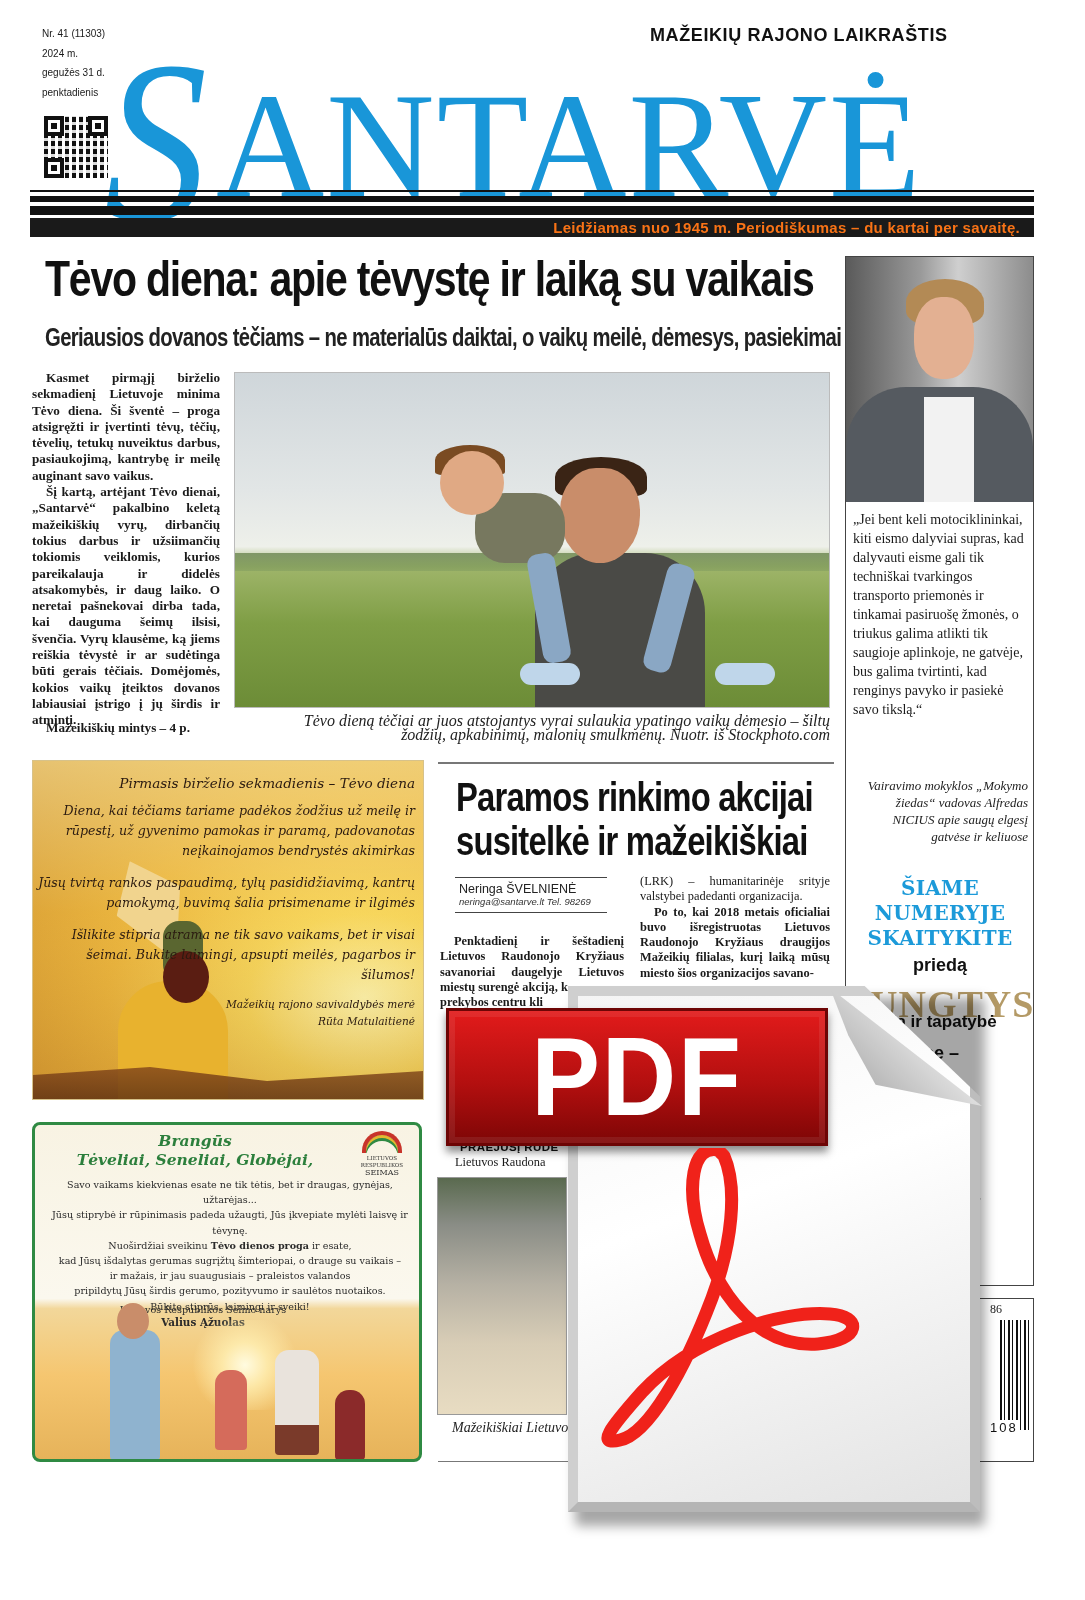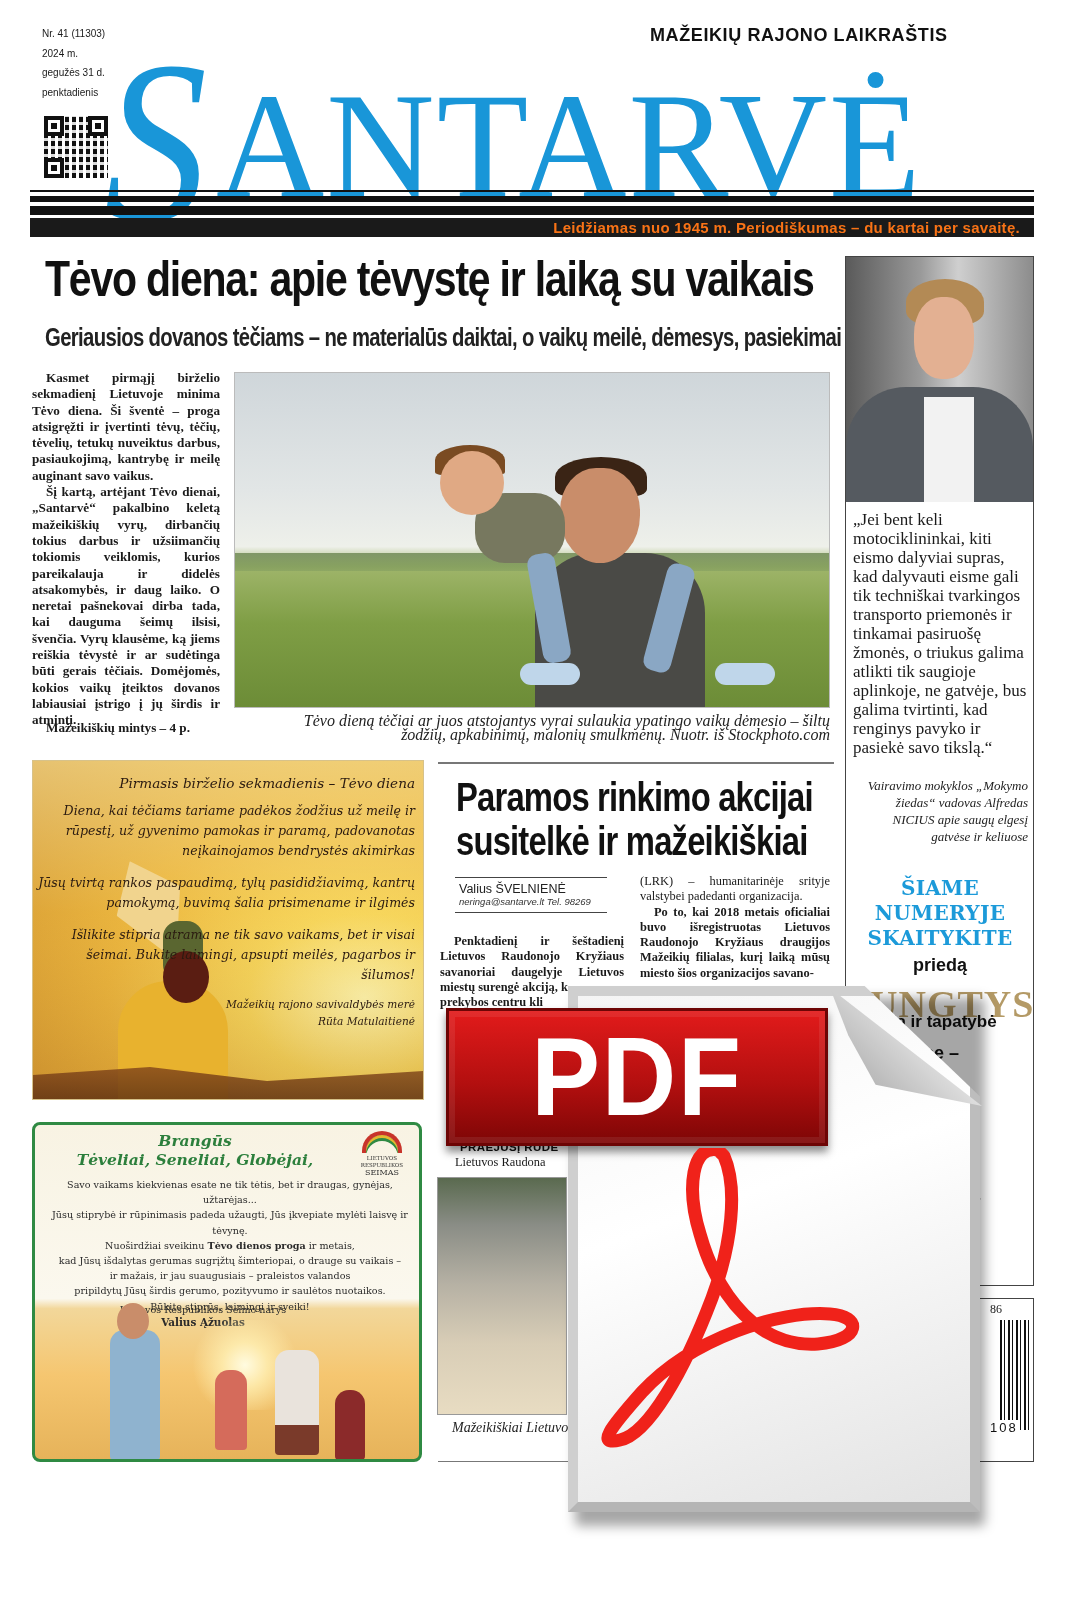--- a/index.html
+++ b/index.html
@@ -55,21 +55,21 @@
     .lead-caption { left: 300px; top: 714px; width: 530px; font-style: italic; font-size: 16px; line-height: 14px; text-align: right; color: #222; }
     .lead-more { left: 46px; top: 720px; font-weight: 700; font-size: 13.2px; color: #1a1a1a; }
 
     
     .side-box { left: 845px; top: 256px; width: 189px; height: 1030px; border: 1px solid #444; border-top: 1px solid #444; }
     .portrait { left: 846px; top: 257px; width: 187px; height: 245px; overflow: hidden; background: linear-gradient(90deg, #5a5a5a 0%, #9a9a9a 40%, #cfcfcf 60%, #8c8c8c 100%); }
     .p-jacket { position:absolute; left:0; top:130px; width:187px; height:120px; background:#555a60; border-radius: 60px 60px 0 0; }
     .p-shirt { position:absolute; left:78px; top:140px; width:50px; height:110px; background:#f2f2f2; }
     .p-head { position:absolute; left:68px; top:40px; width:60px; height:82px; background:#e3b092; border-radius:45%; }
     .p-hair { position:absolute; left:60px; top:22px; width:78px; height:46px; background:#b38a55; border-radius:50% 50% 30% 30%; }
-    .quote { left: 853px; top: 510px; width: 178px; font-size: 17px; line-height: 19px; color: #1a1a1a; }
+    .quote { left: 853px; top: 510px; width: 178px; font-size: 14px; line-height: 19px; color: #1a1a1a; }
     .quote-attr { left: 852px; top: 777px; width: 176px; font-style: italic; font-size: 13px; line-height: 17px; text-align: right; color: #222; }
 
     .promo-title { left: 846px; top: 876px; width: 188px; font-family: "DejaVu Serif", serif; font-weight: 700; font-size: 20px; line-height: 25px; color: #1c9ad9; text-align: center; letter-spacing: 0.3px; }
     .promo-sub { left: 846px; top: 955px; width: 188px; font-family: "Liberation Sans", sans-serif; font-weight: 700; font-size: 18px; text-align: center; color: #111; }
     .promo-brand { left: 850px; top: 982px; font-family: "Liberation Serif", serif; font-weight: 700; font-size: 38px; letter-spacing: 1px; color: #b49a66; }
     .promo-tag { left: 870px; top: 1012px; font-family: "Liberation Sans", sans-serif; font-weight: 700; font-size: 17px; color: #111; }
     .promo-lines { left: 872px; top: 1043px; width: 162px; font-family: "Liberation Sans", sans-serif; font-weight: 700; font-size: 18px; line-height: 20.5px; color: #111; }
     .promo-lines2 { left: 940px; top: 1165px; font-family: "Liberation Sans", sans-serif; font-weight: 700; font-size: 18px; line-height: 20.5px; color: #111; }
 
     .barcode-box { left: 845px; top: 1298px; width: 189px; height: 164px; border: 1px solid #444; }
@@ -252,21 +252,21 @@
   <div class="seimas-logo">
     <div class="seimas-arc"></div>
     <div class="seimas-logo-text">
       <div>LIETUVOS RESPUBLIKOS</div>
       <b>SEIMAS</b>
     </div>
   </div>
   <div class="seimas-body">
     <div>Savo vaikams kiekvienas esate ne tik tėtis, bet ir draugas, gynėjas, užtarėjas...</div>
     <div>Jūsų stiprybė ir rūpinimasis padeda užaugti, Jūs įkvepiate mylėti laisvę ir tėvynę.</div>
-    <div><span>Nuoširdžiai sveikinu </span><b>Tėvo dienos proga</b><span> ir metais,</span></div>
+    <div><span>Nuoširdžiai sveikinu </span><b>Tėvo dienos proga</b><span> ir esate,</span></div>
     <div>kad Jūsų išdalytas gerumas sugrįžtų šimteriopai, o drauge su vaikais –</div>
     <div>ir mažais, ir jau suaugusiais – praleistos valandos</div>
     <div>pripildytų Jūsų širdis gerumo, pozityvumo ir saulėtos nuotaikos.</div>
     <div>Būkite stiprūs, laimingi ir sveiki!</div>
   </div>
   <div class="seimas-sign">
     <div>Lietuvos Respublikos Seimo narys</div>
     <div class="nm">Valius Ąžuolas</div>
   </div>
   <div class="family-sun"></div>
@@ -276,21 +276,21 @@
   <div class="fig" style="left:240px;top:225px;width:44px;height:105px;background:#e9e3dc;border-bottom:30px solid #7a3a2a;"></div>
   <div class="fig" style="left:300px;top:265px;width:30px;height:70px;background:#8b2a2a;"></div>
 </div>
 
 <div class="abs article2-rule"></div>
 <h2 class="abs article2-title">
   <div>Paramos rinkimo akcijai</div>
   <div>susitelkė ir mažeikiškiai</div>
 </h2>
 <div class="abs byline-box">
-  <div class="byline-name">Valius ŠVELNIENĖ</div>
+  <div class="byline-name">Neringa ŠVELNIENĖ</div>
   <div class="byline-contact">neringa@santarve.lt Tel. 98269</div>
 </div>
 <div class="abs a2-col1">
   <p>Penktadienį ir šeštadienį Lietuvos Raudonojo Kryžiaus savanoriai daugelyje Lietuvos miestų surengė akciją, k</p>
   <div>prekybos centru kli</div>
 </div>
 <div class="abs a2-col2">
   <p>(LRK) – humanitarinėje srityje valstybei padedanti organizacija.</p>
   <p class="ind">Po to, kai 2018 metais oficialiai buvo išregistruotas Lietuvos Raudonojo Kryžiaus draugijos Mažeikių filialas, kurį laiką mūsų miesto šios organizacijos savano-</p>
 </div>

